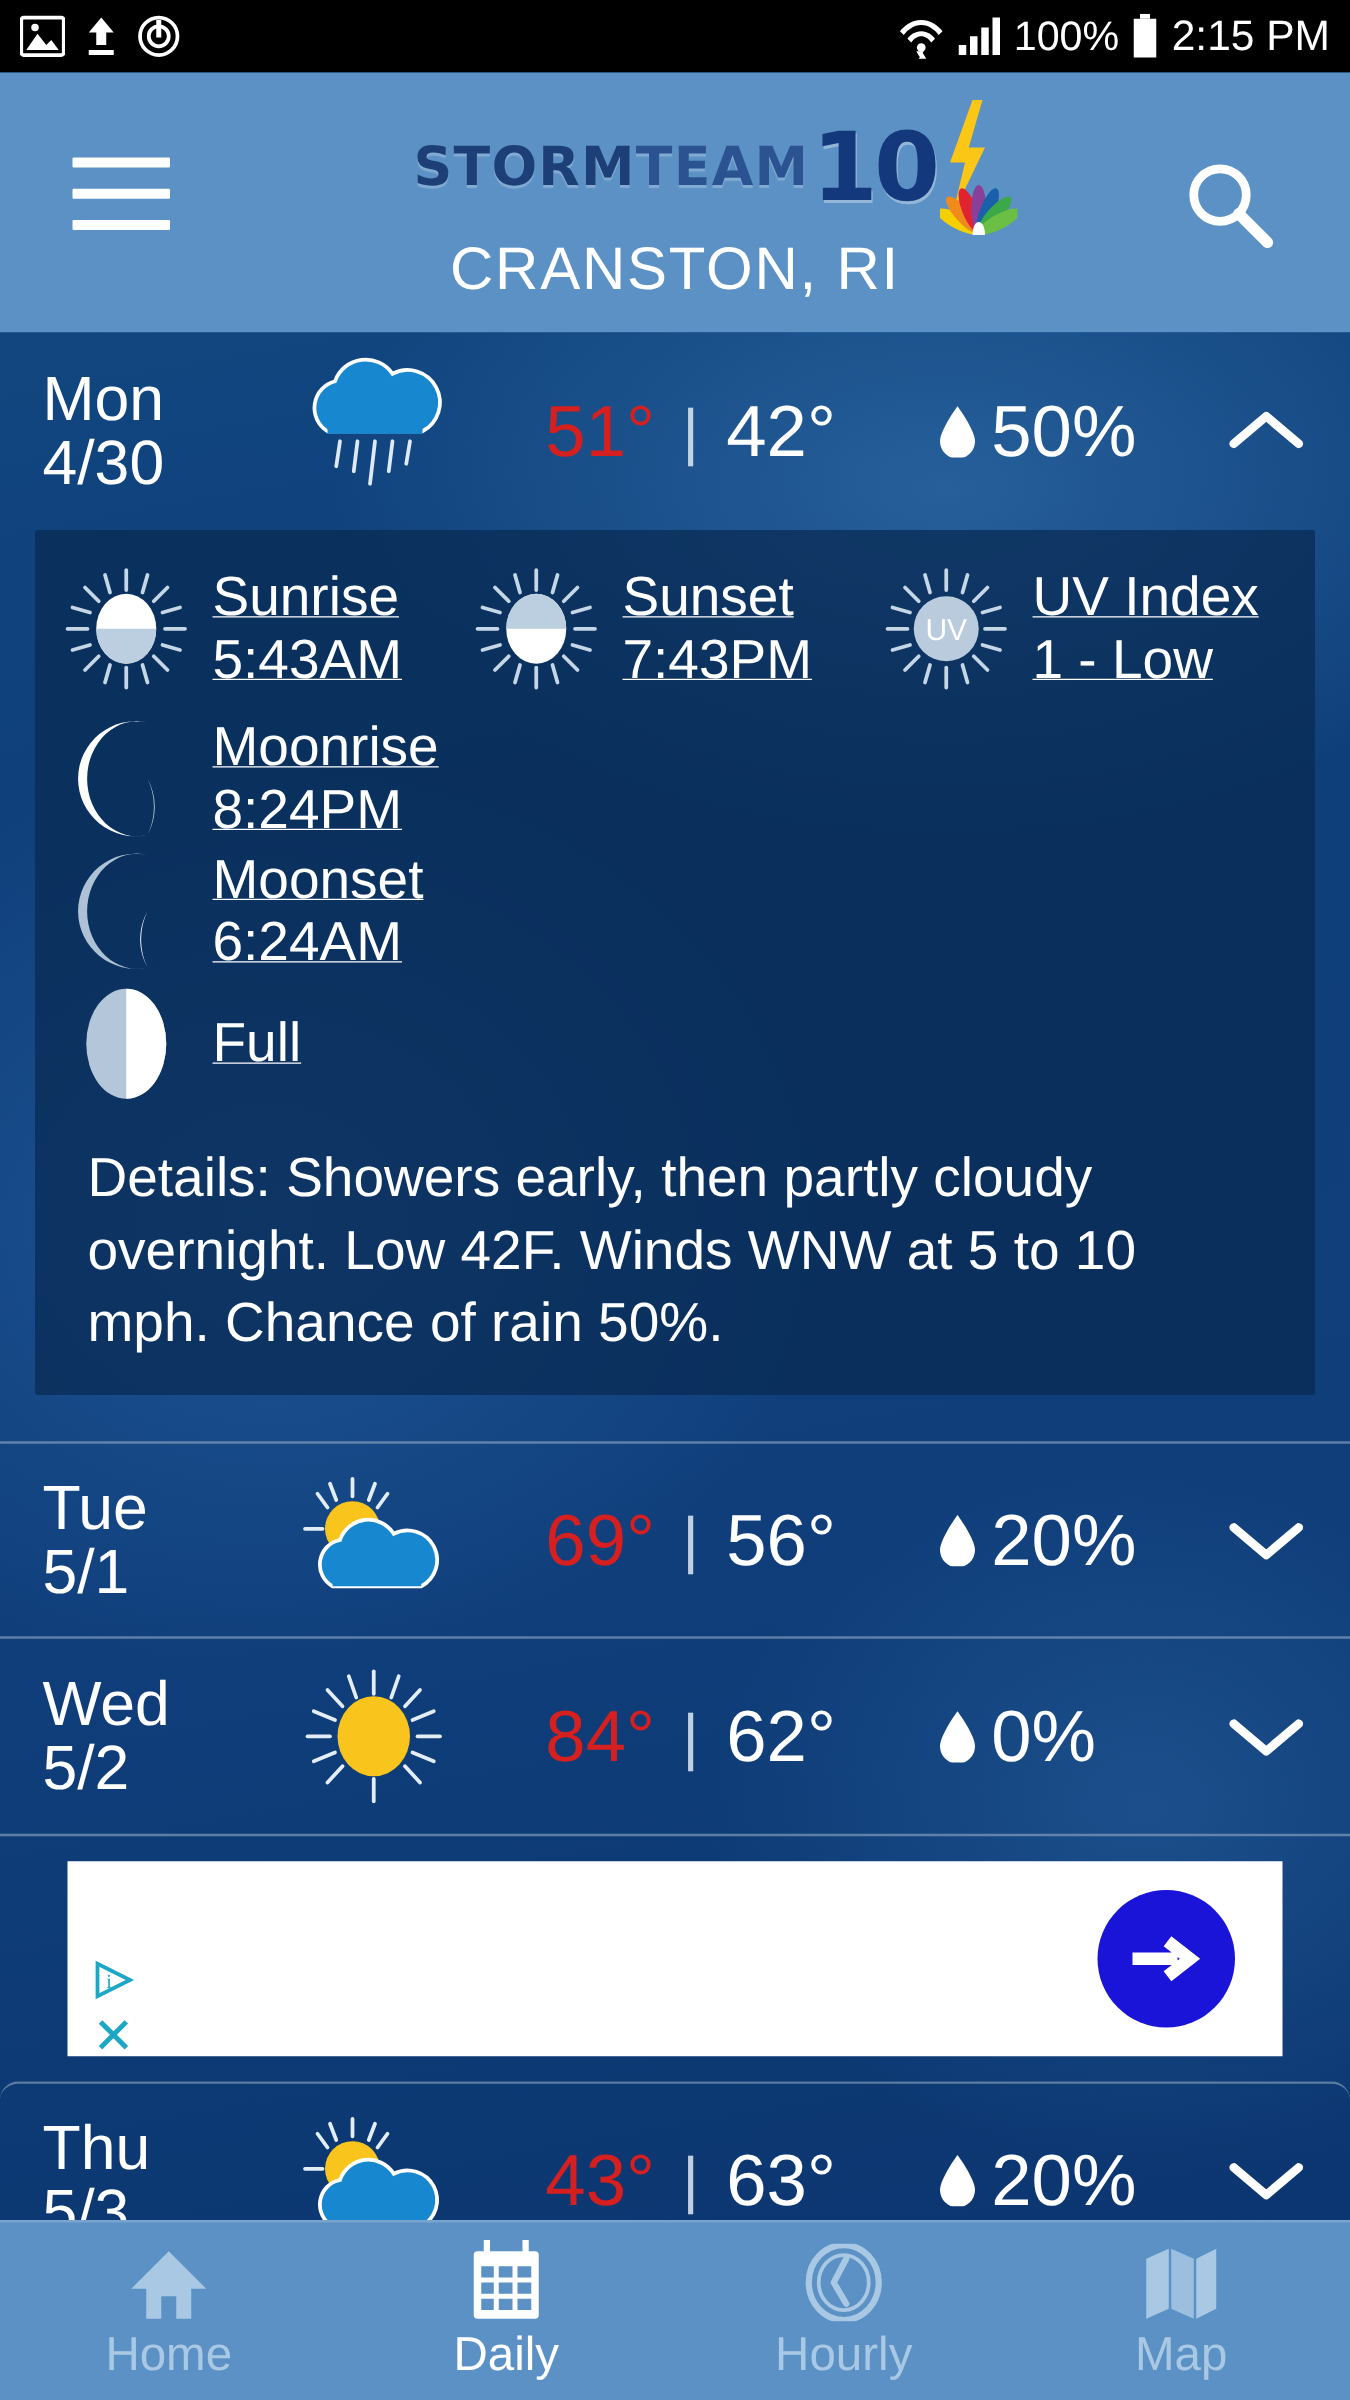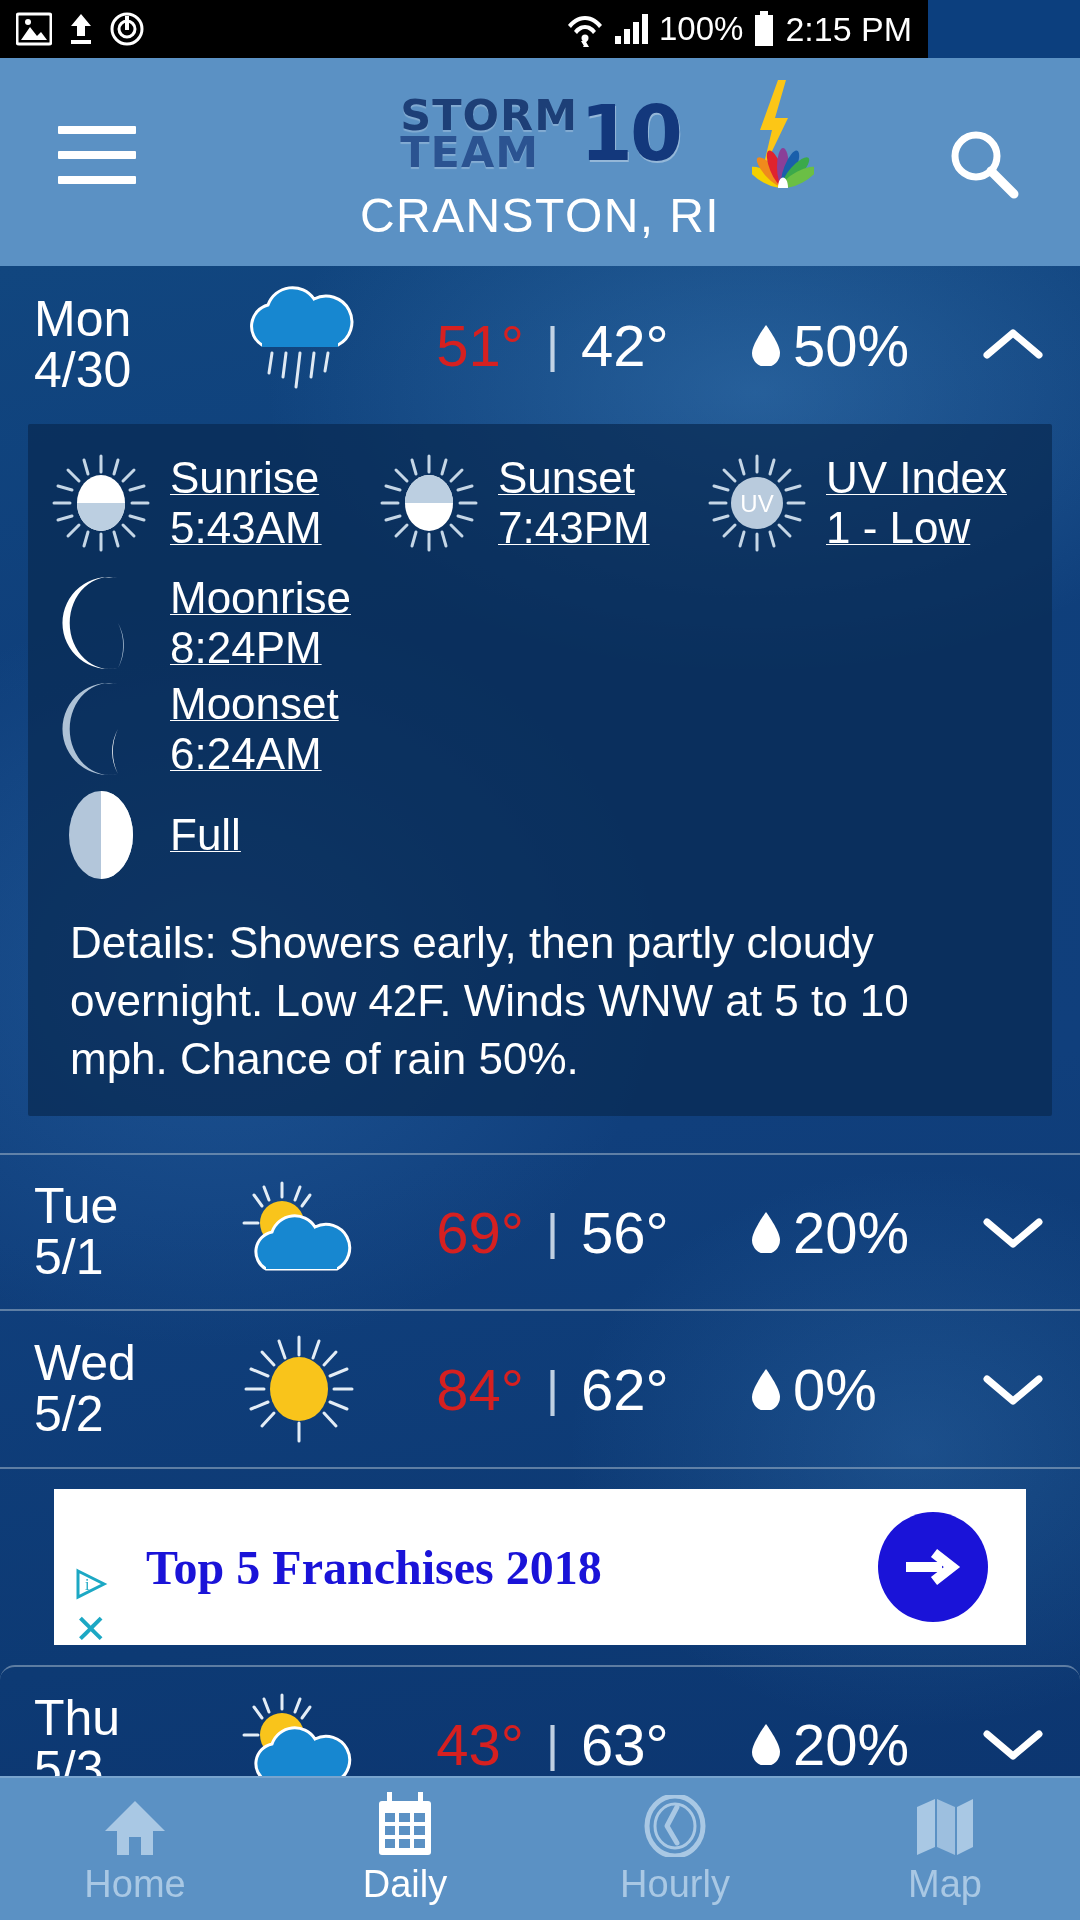--- a/index.html
+++ b/index.html
@@ -6,21 +6,21 @@
   html,body{ width:1080px; height:1920px; }
   body{
     font-family:"Liberation Sans", sans-serif;
     background:#0c3f7e;
     overflow:hidden;
     position:relative;
   }
 
   
   .statusbar{
-    height:58px; width:928px; background:#000;
+    height:58px; width:1080px; background:#000;
     display:flex; align-items:center; justify-content:space-between;
     padding:0 16px; color:#fff;
   }
   .sb-left{ display:flex; align-items:center; gap:14px; }
   .sb-right{ display:flex; align-items:center; gap:10px; }
   .sb-time{ font-size:34px; letter-spacing:0px; font-weight:400;}
   .sb-pct{ font-size:33px; font-weight:400;}
 
   
   .header{
@@ -33,21 +33,21 @@
     width:78px; height:58px;
     display:flex; flex-direction:column; justify-content:space-between;
     cursor:pointer;
   }
   .hamburger span{ display:block; height:8px; background:#fff; border-radius:1px;}
   .logo-wrap{
     position:absolute; left:50%; transform:translateX(-50%);
     top:34px; text-align:center; width:560px;
   }
   .logo-row{ display:flex; align-items:center; justify-content:center; gap:0px; position:relative; height:84px;}
-  .st-words{ display:flex; flex-direction:column; line-height:0.86; text-align:left; }
+  .st-words{ display:flex; flex-direction:row; line-height:0.86; text-align:left; }
   .st-words .w1, .st-words .w2{
     font-family:"DejaVu Sans", sans-serif;
     font-weight:bold; font-size:43px; letter-spacing:1px;
     color:#1d3f77;
     text-shadow:0 2px 1px rgba(255,255,255,.25);
   }
   .st-words .w2{ color:#2b5391; }
   .st-ten{
     font-family:"DejaVu Sans", sans-serif;
     font-weight:bold; font-size:76px; line-height:0.8;
@@ -498,21 +498,20 @@
     </div>
   </div>
 
   <div class="adband">
     <div class="adbox">
       <svg class="ad-adchoice" viewBox="0 0 34 34">
         <polygon points="4,4 30,17 4,30" fill="none" stroke="#1ca8c4" stroke-width="3"></polygon>
         <text x="11" y="23" font-family="Liberation Serif, serif" font-size="16" fill="#1ca8c4">i</text>
       </svg>
       <div class="ad-close">✕</div>
-      <div class="ad-text">Top 5 Franchises 2018</div>
       <div class="ad-cta">
         <svg width="62" height="52" viewBox="0 0 62 52">
           <path d="M4 26 H40 M32 12 L50 26 L32 40" fill="none" stroke="#fff" stroke-width="10" stroke-linecap="butt" stroke-linejoin="miter"></path>
         </svg>
       </div>
     </div>
   </div>
 
   <div class="dayrow" style="border-top:2px solid rgba(160,180,200,.55);border-radius:15px;">
     <div class="dr-date">

